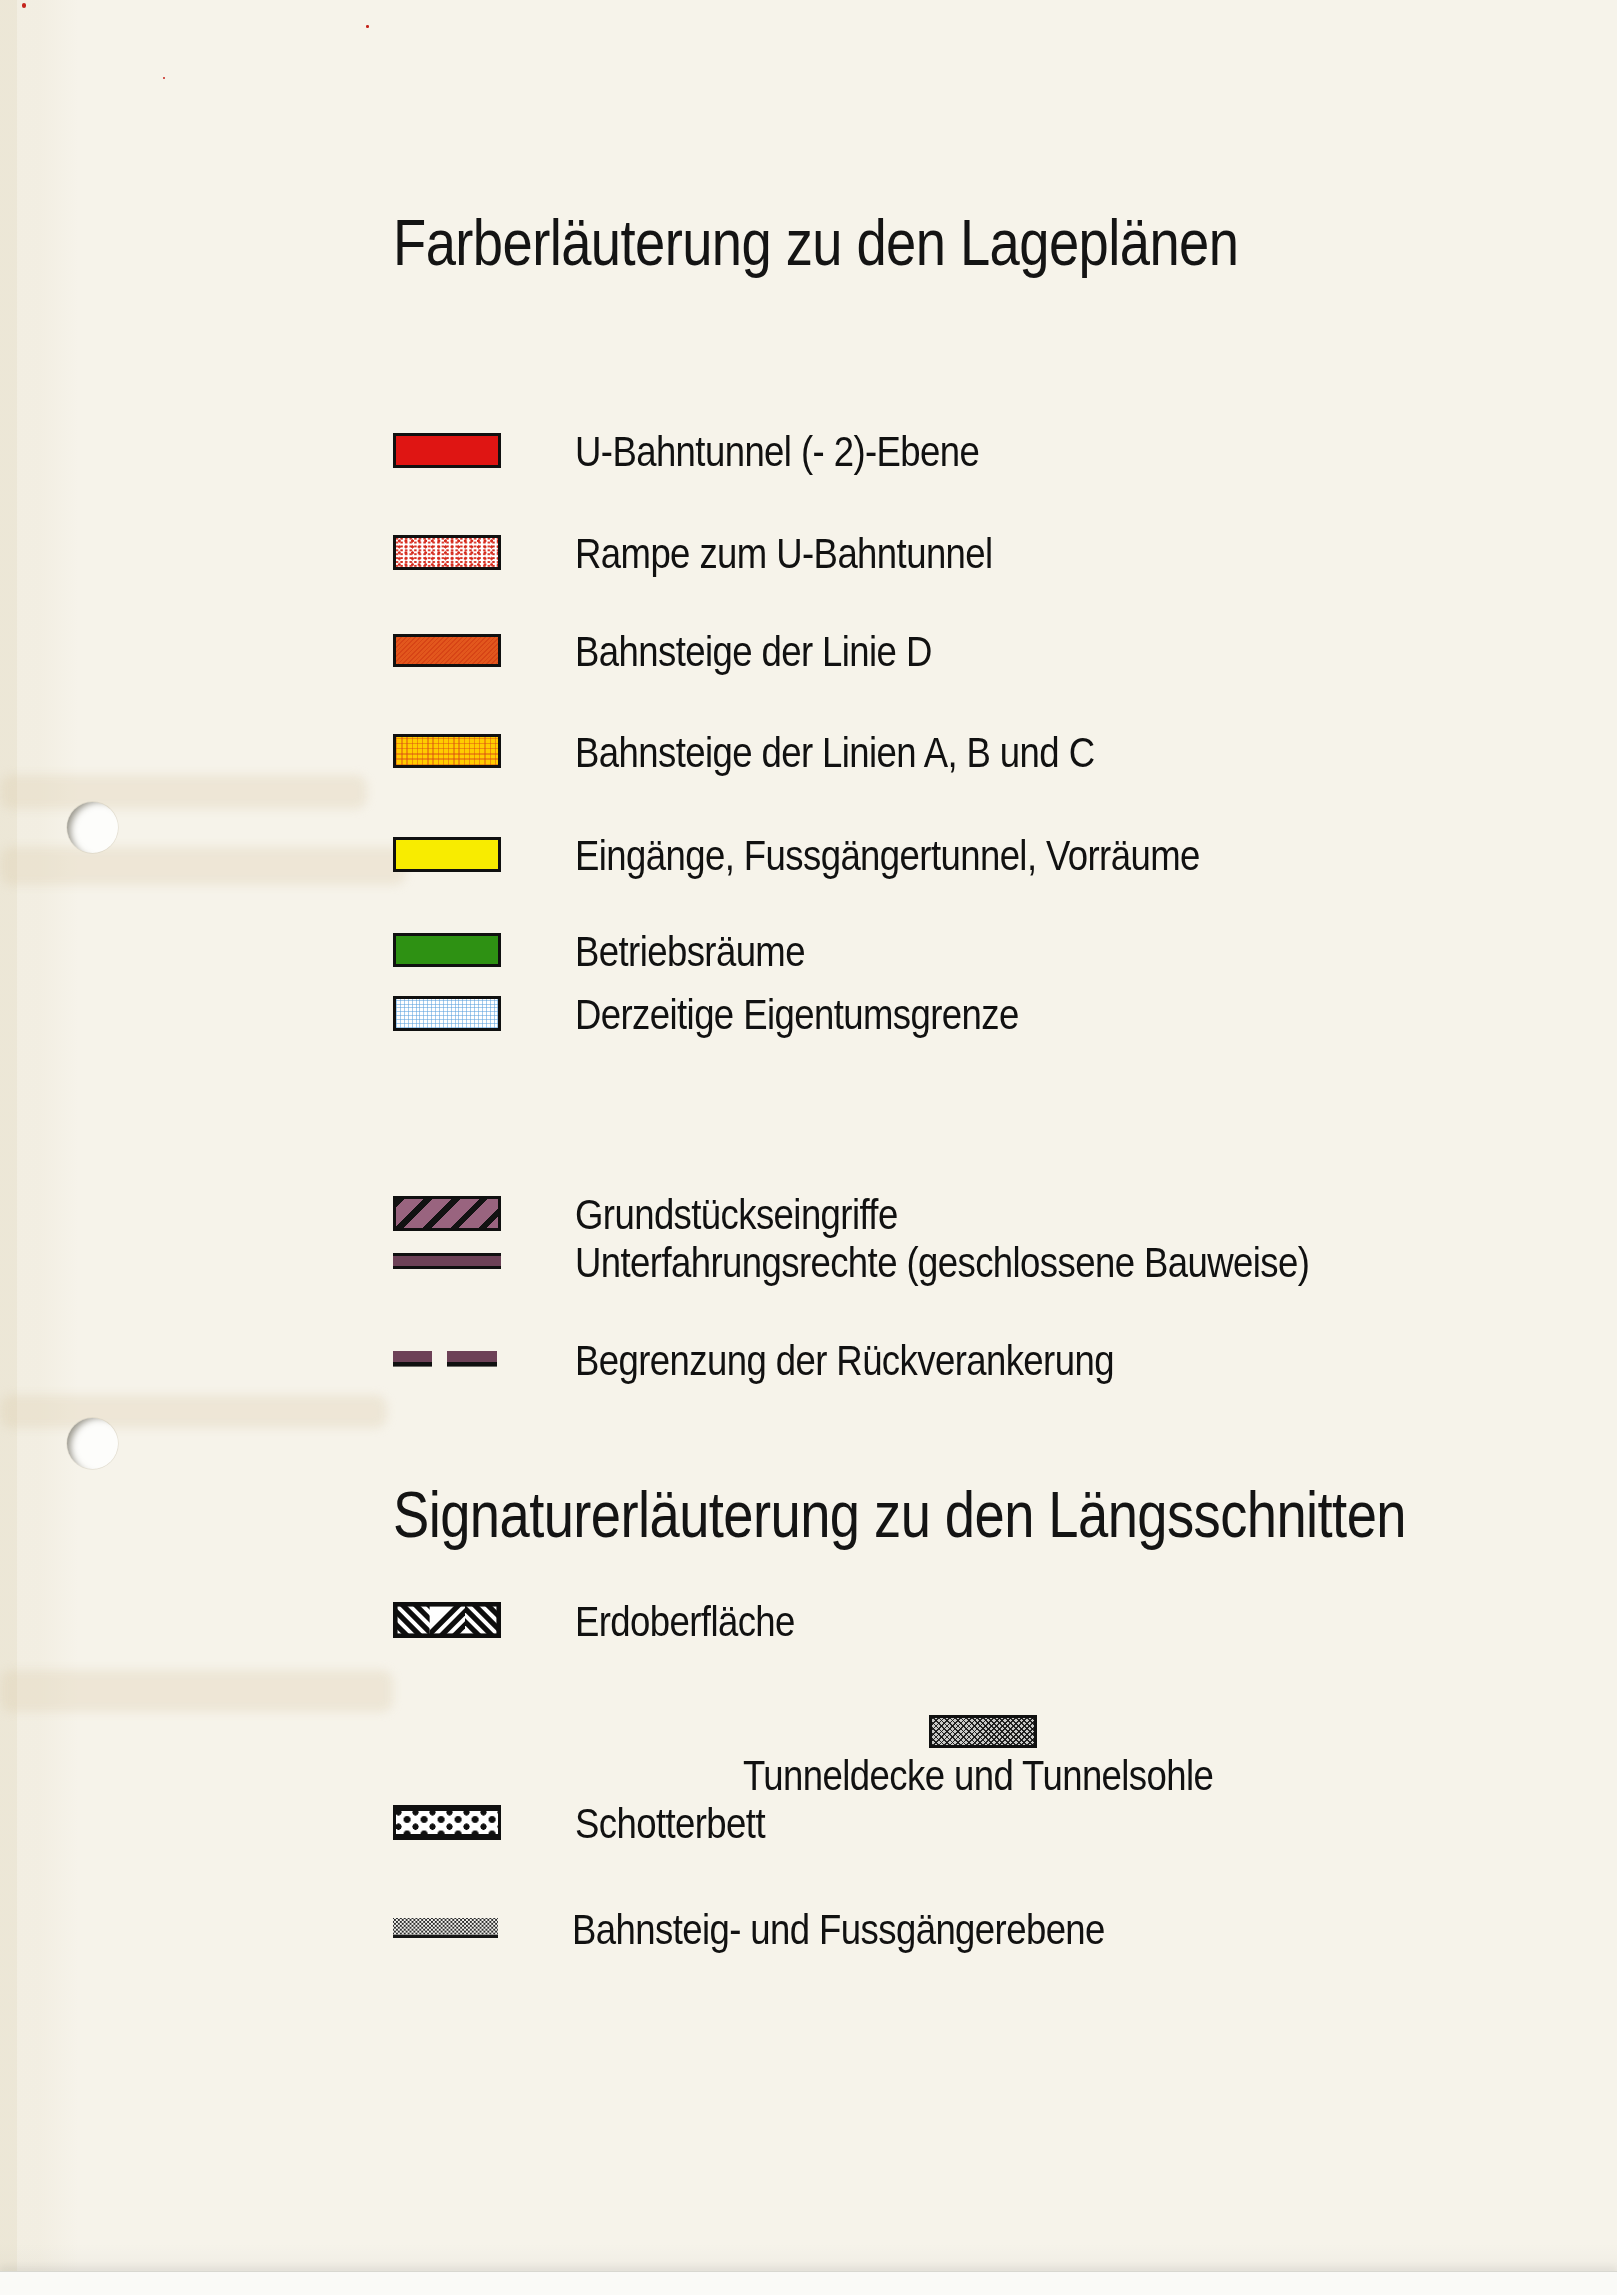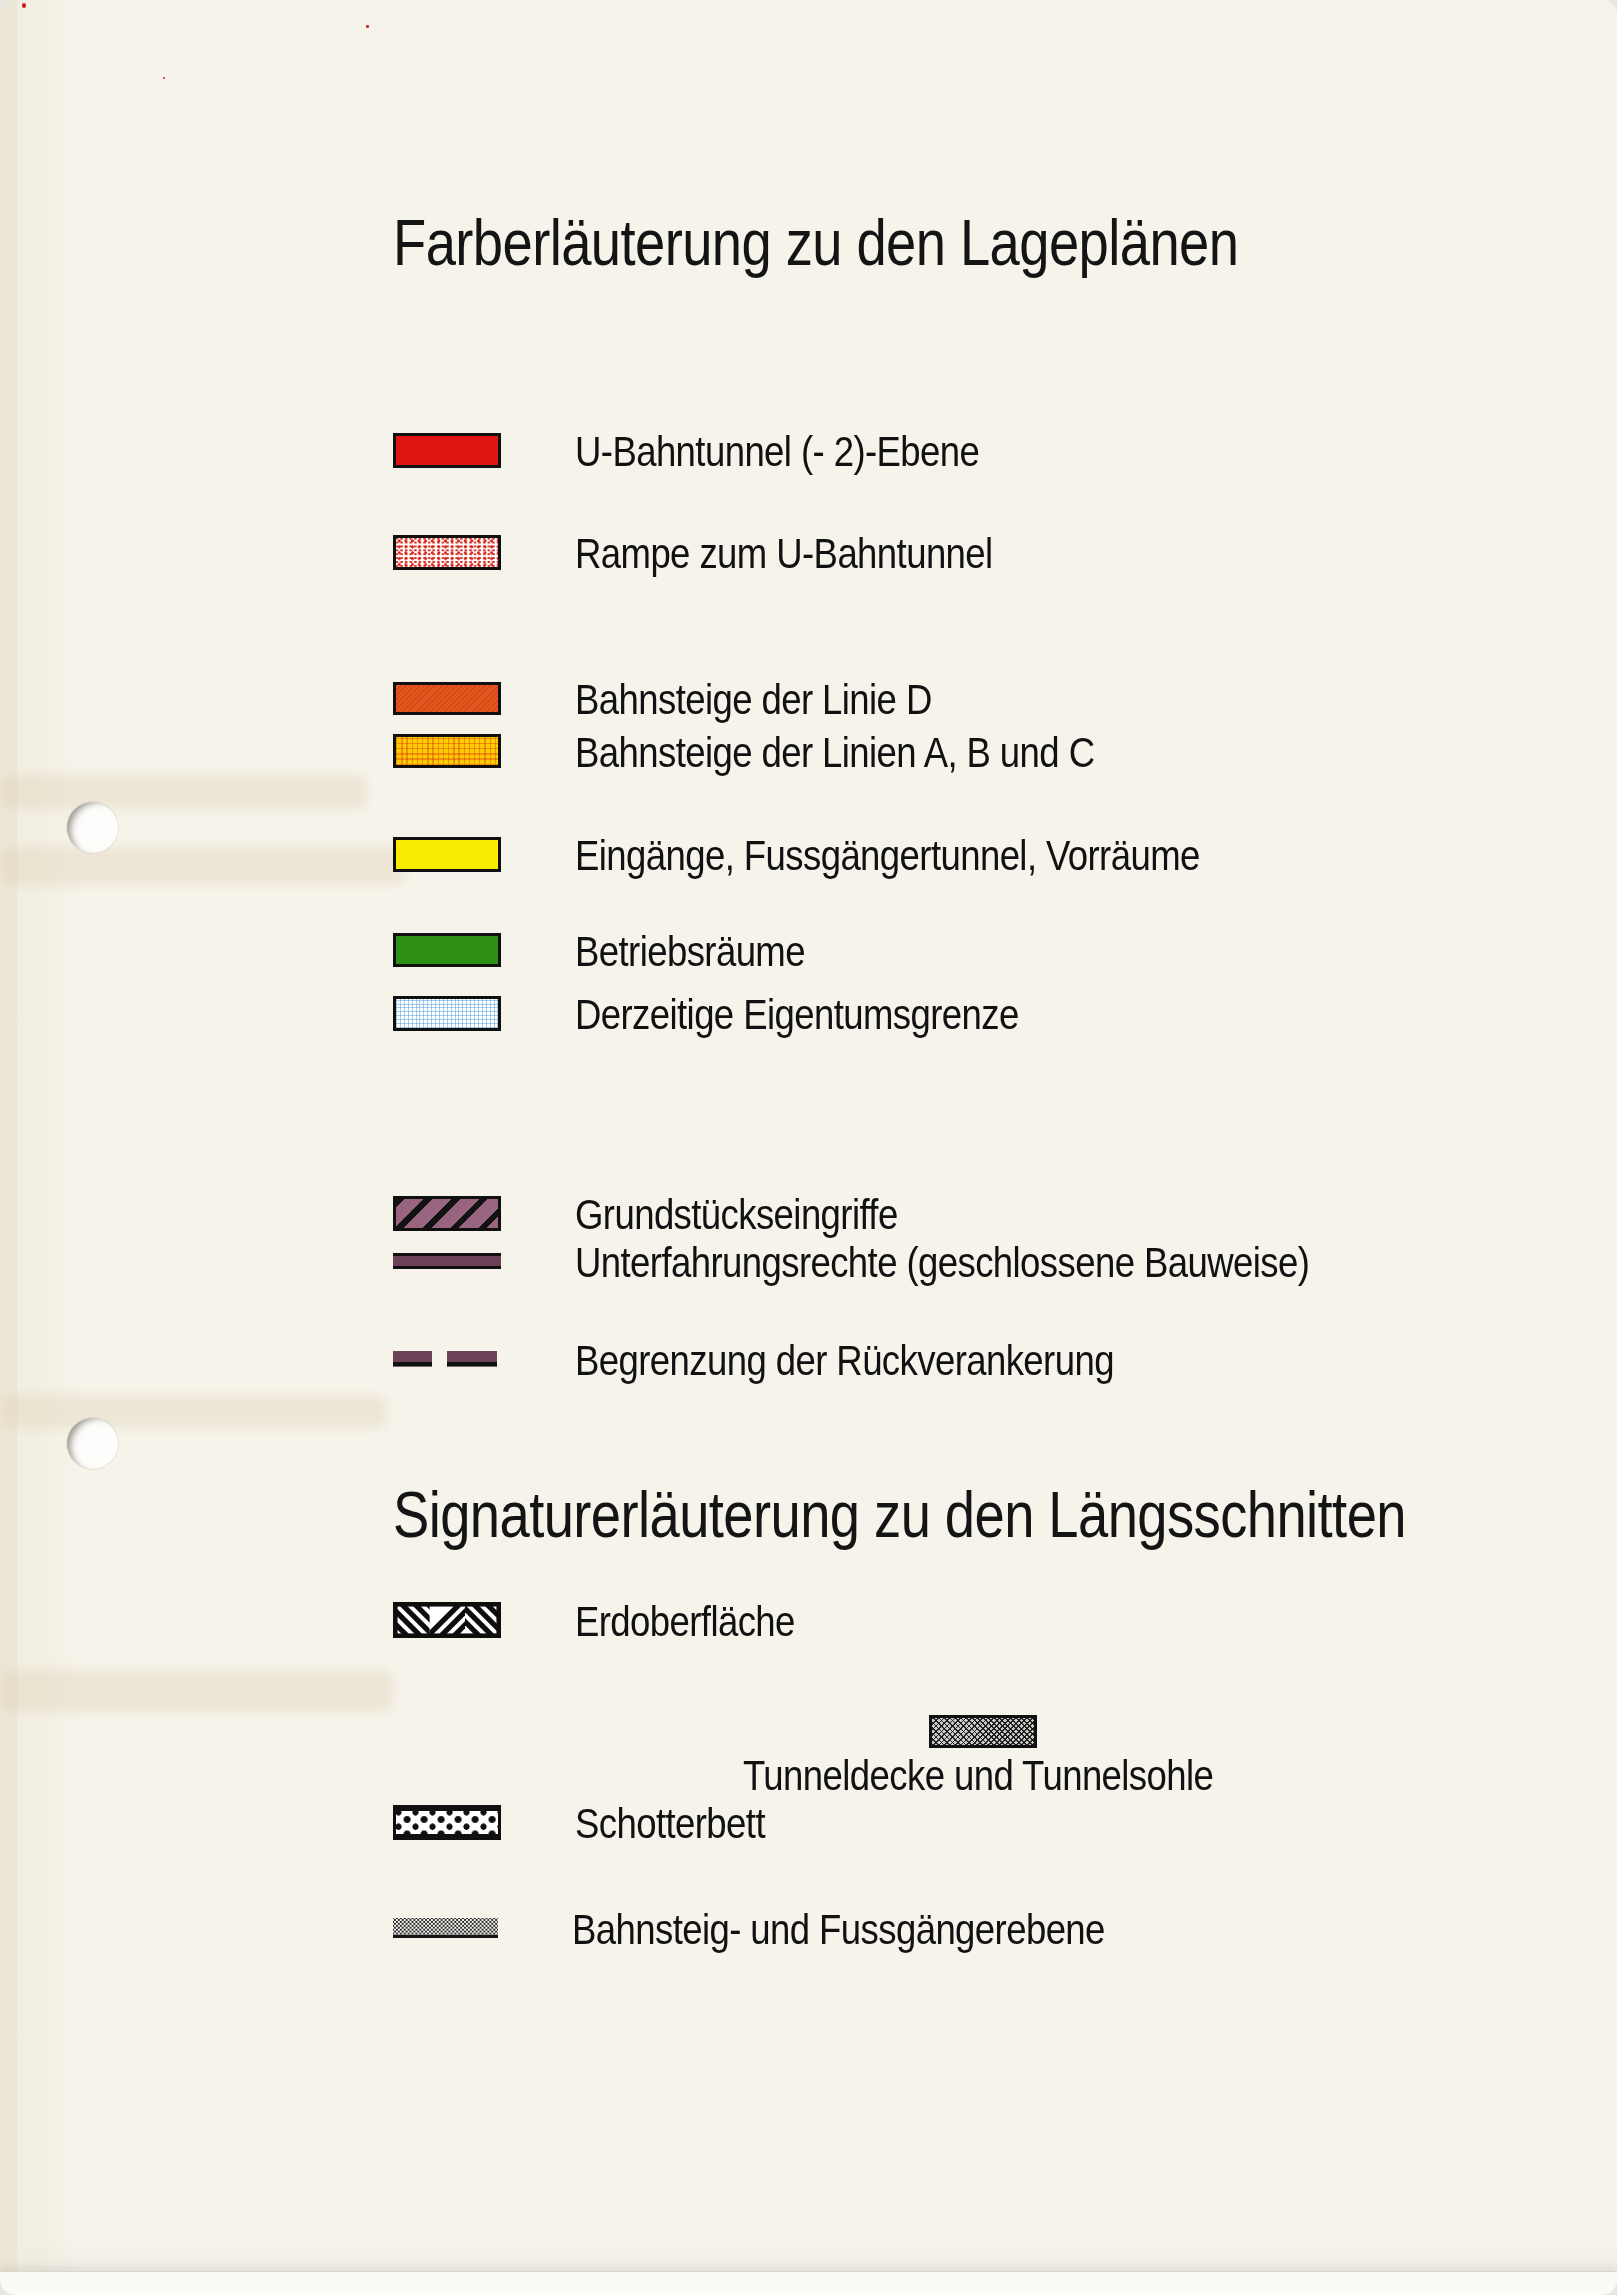--- a/index.html
+++ b/index.html
@@ -3,21 +3,20 @@
 <meta charset="utf-8">
 <style>
   html,body{margin:0;padding:0;background:#e8e6e0;}
   .page{
     position:relative;
     width:1617px;height:2295px;
     background:#f6f3ea;
     overflow:hidden;
     font-family:"Liberation Sans", sans-serif;
     color:#141414;
-    border-radius:15px;
   }
   
   .paper-shade{position:absolute;inset:0;pointer-events:none;
     background:
       linear-gradient(90deg, rgba(214,203,170,.30) 0 17px, rgba(214,203,170,.12) 17px 39px, rgba(0,0,0,0) 79px),
       linear-gradient(0deg, rgba(0,0,0,.03) 0 19.7px, rgba(0,0,0,0) 52px);
   }
   .smudge{position:absolute;background:rgba(219,203,168,.30);filter:blur(4.6px);border-radius:11.8px;}
   .speck{position:absolute;background:#c5241c;border-radius:50%;}
   .punch-hole{
@@ -146,21 +145,21 @@
   <h1 class="doc-title" style="top:1483px;"><span class="condensed">Signaturerläuterung zu den Längsschnitten</span></h1>
 
     <div class="legend-row" style="top: 424px;">
       <div class="sw sw--solid-red"></div>
       <div class="lbl"><span class="condensed">U-Bahntunnel (- 2)-Ebene</span></div>
     </div>
     <div class="legend-row" style="top: 526px;">
       <div class="sw sw--red-stipple-coarse"></div>
       <div class="lbl"><span class="condensed">Rampe zum U-Bahntunnel</span></div>
     </div>
-    <div class="legend-row" style="top: 624px; margin-top: 48px;">
+    <div class="legend-row" style="top: 624px;">
       <div class="sw sw--solid-orange"></div>
       <div class="lbl"><span class="condensed">Bahnsteige der Linie D</span></div>
     </div>
     <div class="legend-row" style="top: 725px;">
       <div class="sw sw--amber-grid"></div>
       <div class="lbl"><span class="condensed">Bahnsteige der Linien A, B und C</span></div>
     </div>
     <div class="legend-row" style="top: 828px; text-align: right;">
       <div class="sw sw--solid-yellow"></div>
       <div class="lbl"><span class="condensed">Eingänge, Fussgängertunnel, Vorräume</span></div>

